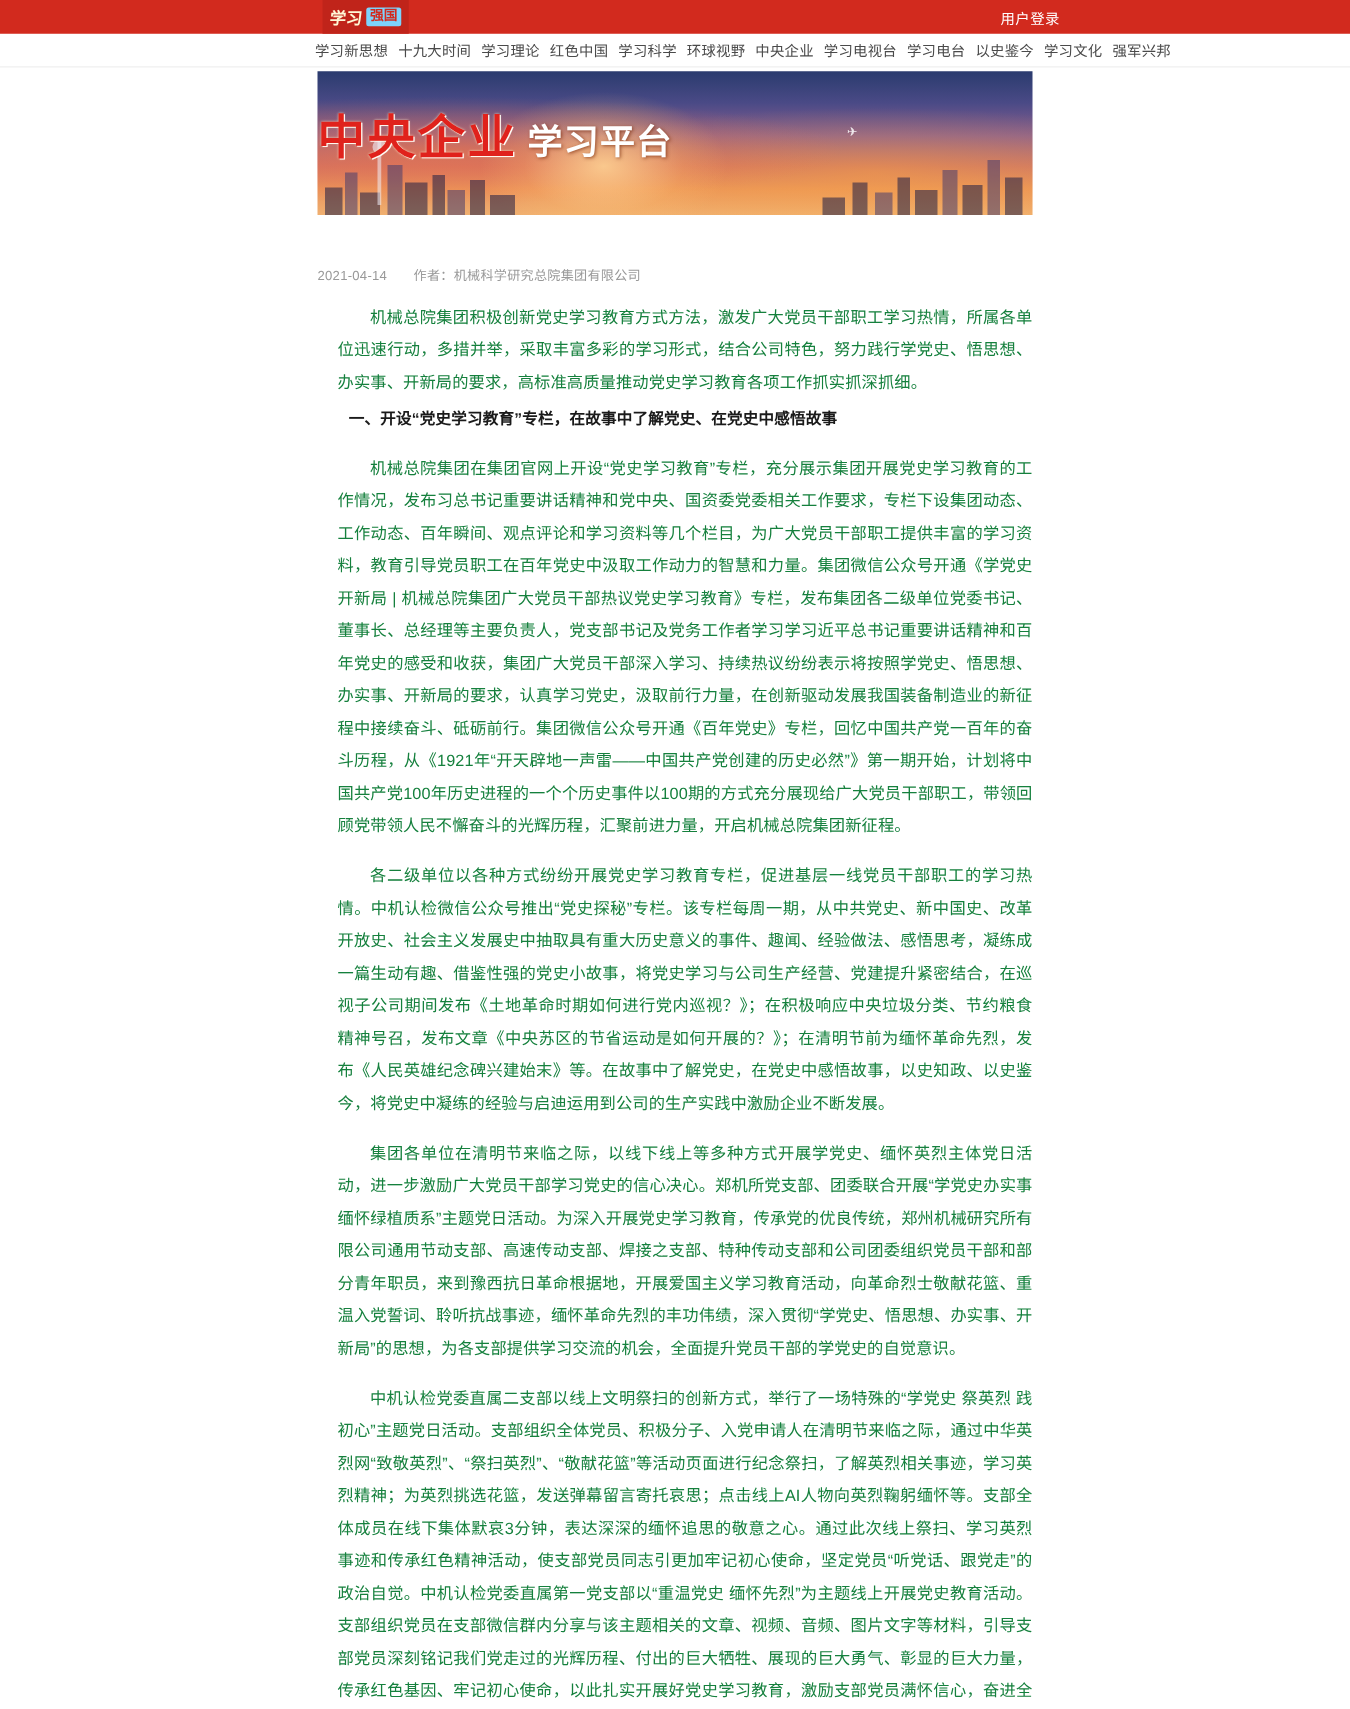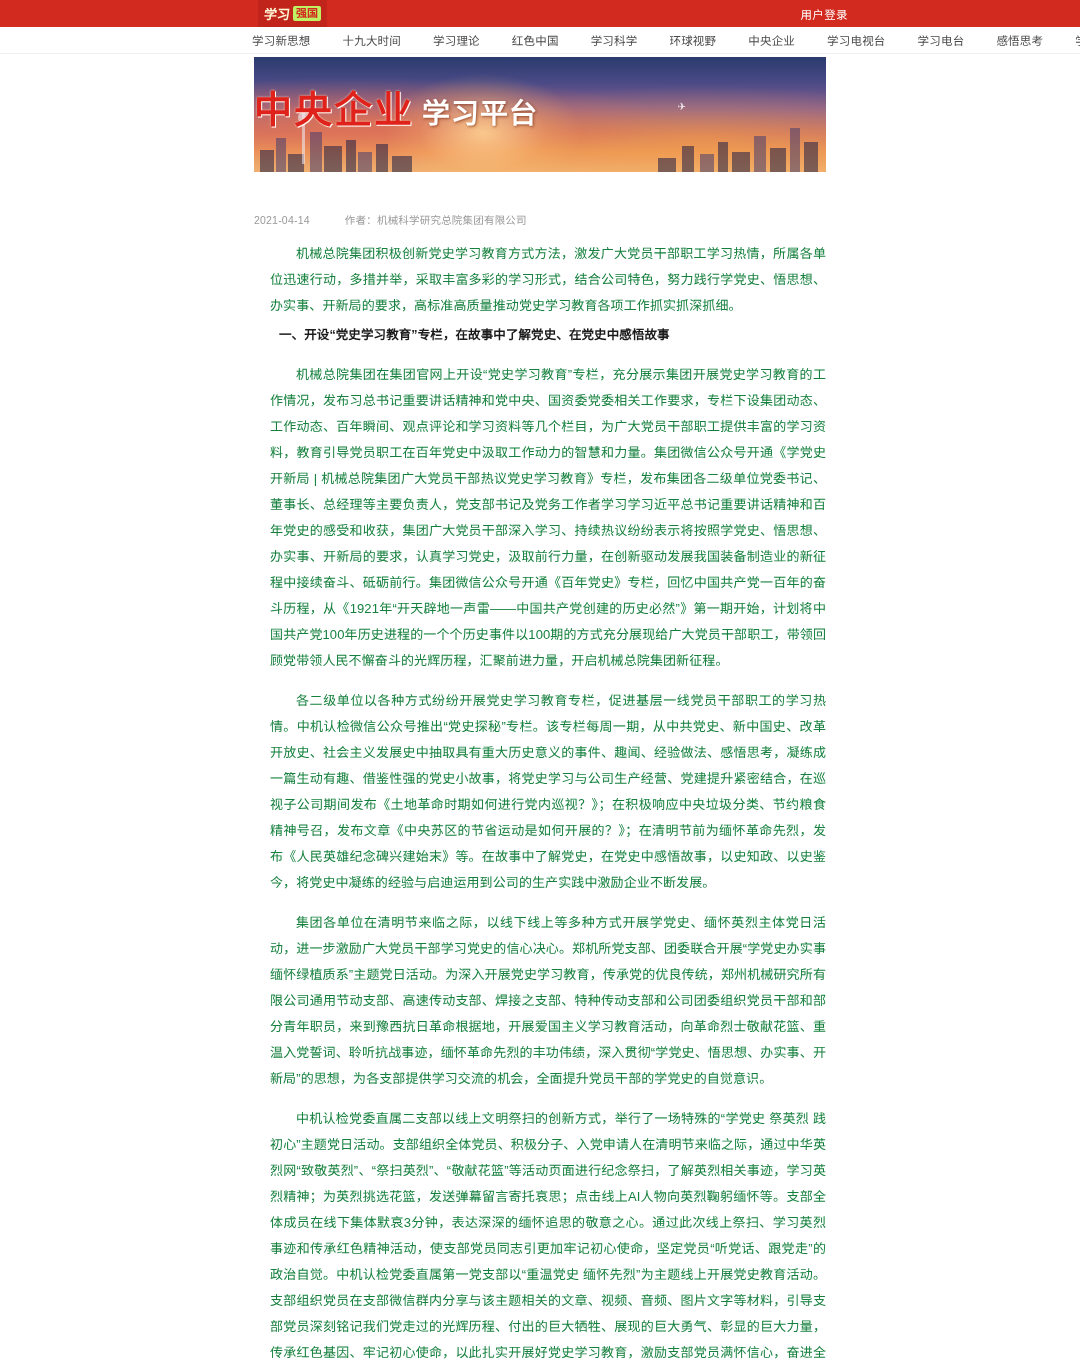--- a/index.html
+++ b/index.html
@@ -39,21 +39,21 @@
   }
   .logo-mark {
     font-size: 13px;
     color: #fff7d6;
     font-weight: bold;
     letter-spacing: 0px;
     font-family: "DejaVu Sans", sans-serif;
     transform: skewX(-6deg);
   }
   .logo-badge {
-    background: #bef264;
+    background: #7dd3fc;
     color: #d22a1e;
     font-size: 11px;
     font-weight: bold;
     padding: 1px 3px;
     border-radius: 2px;
     line-height: 1.1;
   }
   .topbar-login {
     position: absolute;
     right: 232px;
@@ -68,21 +68,21 @@
     height: 27px;
     background: #ffffff;
     border-bottom: 1px solid #f0f0f0;
     display: flex;
     align-items: center;
     padding-left: 252px;
   }
   .nav-item {
     font-size: 11.5px;
     color: #4a4a4a;
-    margin-right: 32px;
+    margin-right: 8px;
     white-space: nowrap;
     letter-spacing: .2px;
   }
   .nav-item:last-child { margin-right: 0; }
 
   
   .banner-wrap {
     width: 1080px;
     display: flex;
     justify-content: center;
@@ -197,21 +197,21 @@
     margin: 34px 0 0 0;
     letter-spacing: .5px;
     font-family: "DejaVu Sans", sans-serif;
   }
   .meta {
     font-size: 10.5px;
     color: #999;
     margin: 26px 0 0 0;
     letter-spacing: .2px;
   }
-  .meta .author { margin-left: 32px; }
+  .meta .author { margin-left: 18px; }
 
   .para {
     font-size: 13px;
     line-height: 2.0;
     color: #15803d;
     text-align: justify;
     margin: 14px 0 0 16px;
     text-indent: 2em;
     letter-spacing: .1px;
   }
@@ -239,21 +239,21 @@
 <nav class="nav">
   <span class="nav-item">学习新思想</span>
   <span class="nav-item">十九大时间</span>
   <span class="nav-item">学习理论</span>
   <span class="nav-item">红色中国</span>
   <span class="nav-item">学习科学</span>
   <span class="nav-item">环球视野</span>
   <span class="nav-item">中央企业</span>
   <span class="nav-item">学习电视台</span>
   <span class="nav-item">学习电台</span>
-  <span class="nav-item">感悟思考</span>
+  <span class="nav-item">以史鉴今</span>
   <span class="nav-item">学习文化</span>
   <span class="nav-item">强军兴邦</span>
 </nav>
 
 <div class="banner-wrap">
   <div class="banner">
     <div class="sunglow"></div>
     <div class="skyline">
       <div class="city-l">
         <div class="bld" style="left:6px;width:14px;height:22px;"></div>

